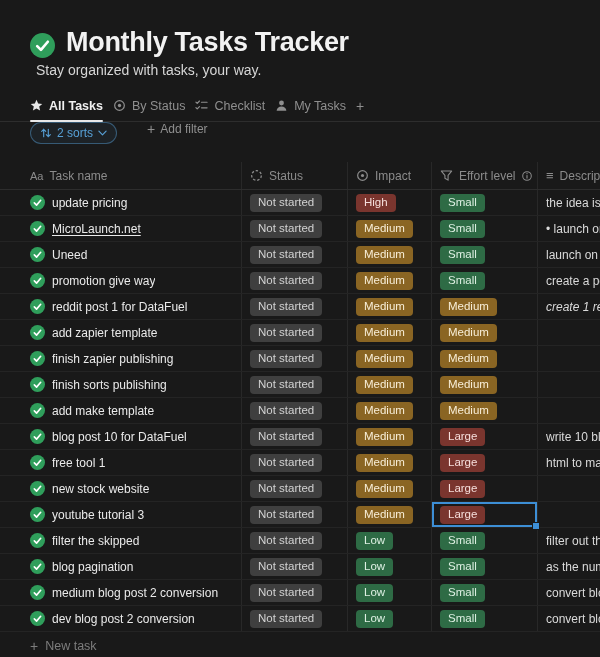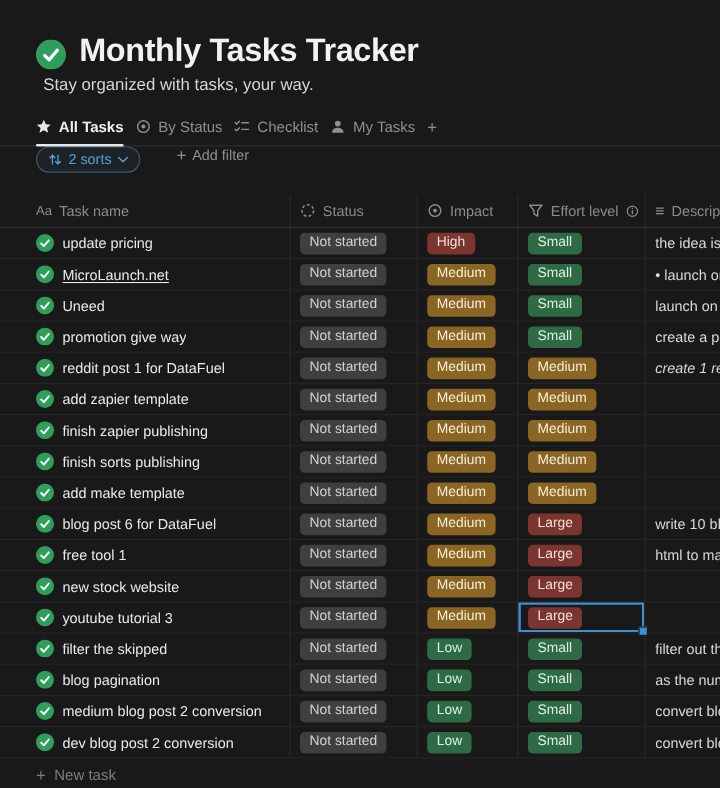--- a/index.html
+++ b/index.html
@@ -415,21 +415,21 @@
   </div>
 
   <div class="trow">
     <div class="cell cell-task">
       <span class="rowcheck">
         <svg viewBox="0 0 16 16" width="15" height="15">
           <circle cx="8" cy="8" r="8" fill="currentColor"></circle>
           <path d="M4.6 8.4 L7 10.8 L11.4 5.6" stroke="#ffffff" stroke-width="1.7" fill="none" stroke-linecap="round" stroke-linejoin="round"></path>
         </svg>
       </span>
-      <span class="task-label">blog post 6 for DataFuel</span>
+      <span class="task-label">blog post 10 for DataFuel</span>
     </div>
     <div class="cell cell-status">
       <span class="badge badge-gray">Not started</span>
     </div>
     <div class="cell cell-impact">
       <span class="badge badge-yellow">Medium</span>
     </div>
     <div class="cell cell-effort">
       <span class="badge badge-red">Large</span>
     </div>

